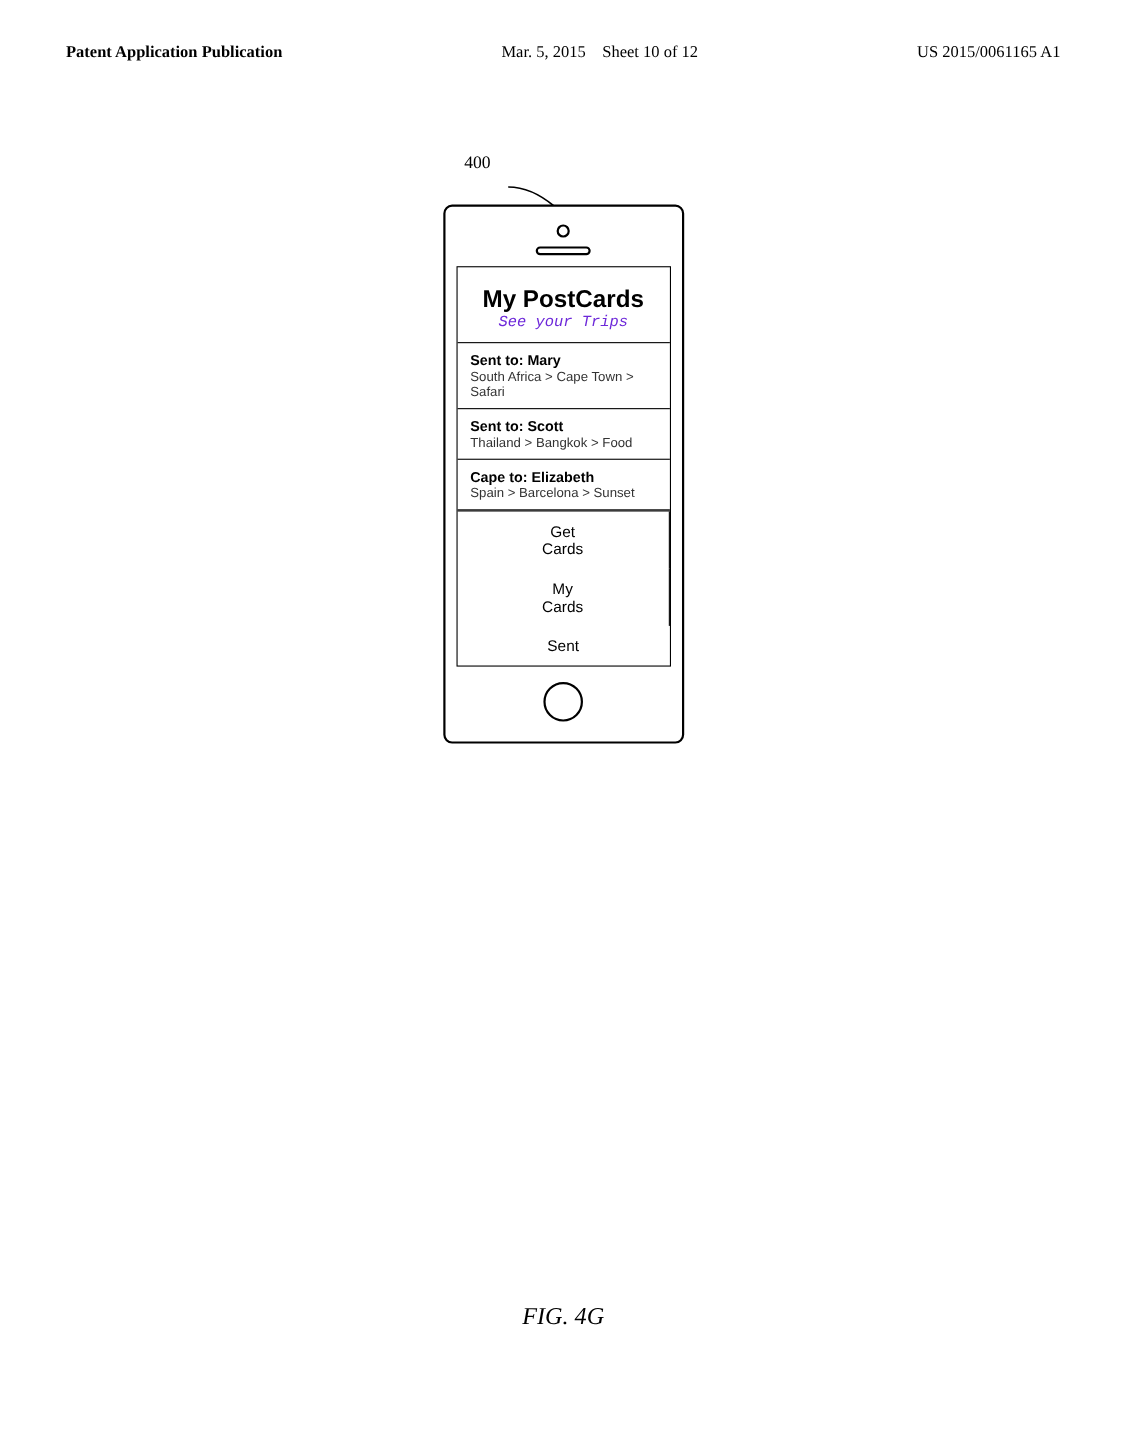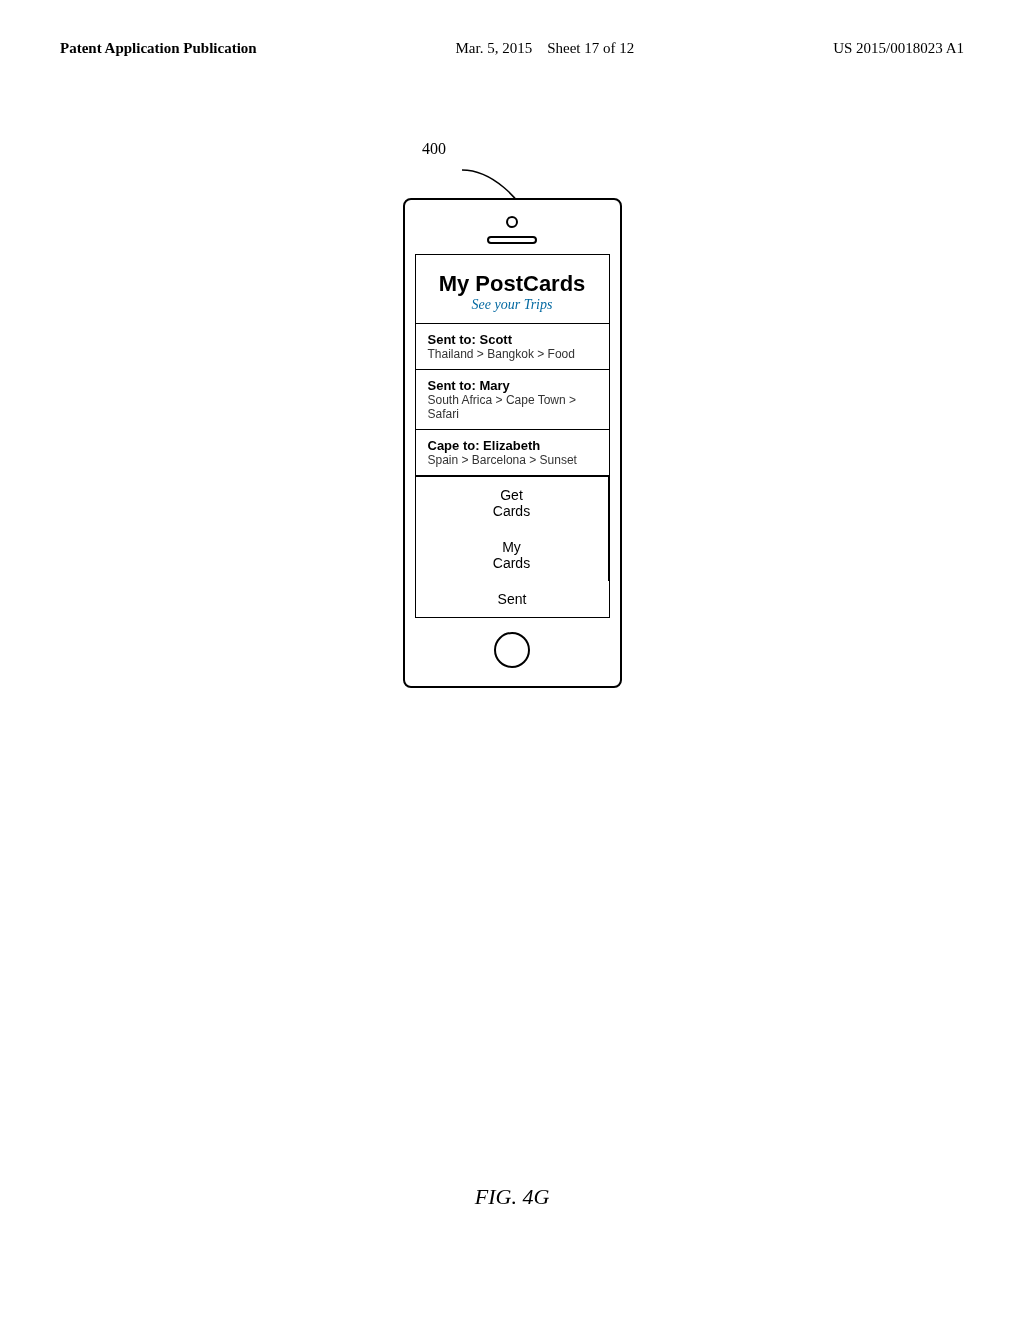--- a/index.html
+++ b/index.html
@@ -75,21 +75,21 @@
     }
 
     
     .phone {
       width: 219px;
       border: 2px solid #000;
       border-radius: 8px;
       background: #fff;
       position: relative;
       padding: 0;
-      margin-top: 40px;
+      margin-top: 28px;
     }
 
     
     .phone-top {
       display: flex;
       flex-direction: column;
       align-items: center;
       padding: 16px 0 10px 0;
       border-bottom: none;
     }
@@ -124,22 +124,22 @@
 
     .app-title {
       font-size: 22px;
       font-weight: bold;
       font-family: Arial, sans-serif;
     }
 
     .app-subtitle {
       font-size: 14px;
       font-style: italic;
-      font-family: Liberation Serif, serif;
-      color: #0369a1;
+      font-family: Liberation Mono, monospace;
+      color: #6d28d9;
     }
 
     
     .list-item {
       padding: 8px 12px;
       border-bottom: 1.5px solid #000;
     }
 
     .list-item-name {
       font-weight: bold;
@@ -187,23 +187,23 @@
       border-radius: 50%;
     }
   </style>
 </head>
 <body>
 
 <div class="patent-header">
   <span class="patent-header-left">Patent Application Publication</span>
   <span class="patent-header-center">
     <span>Mar. 5, 2015</span>&nbsp;&nbsp;&nbsp;
-    <span>Sheet 17 of 12</span>
+    <span>Sheet 10 of 12</span>
   </span>
-  <span class="patent-header-right">US 2015/0018023 A1</span>
+  <span class="patent-header-right">US 2015/0061165 A1</span>
 </div>
 
 <div class="diagram-container">
 
   <div style="position:relative; width:260px; margin-bottom:0;">
     <span class="ref-number">400</span>
     <svg class="arrow-svg" viewBox="0 0 120 70">
       <path d="M 30 10 C 60 10, 90 40, 95 60" stroke="#000" stroke-width="1.5" fill="none"></path>
       <polygon points="90,62 95,60 98,55" fill="#000"></polygon>
     </svg>
@@ -217,26 +217,26 @@
     </div>
 
     <div class="phone-screen">
 
       <div class="app-header">
         <div class="app-title">My PostCards</div>
         <div class="app-subtitle">See your Trips</div>
       </div>
 
       <div class="list-item">
+        <div class="list-item-name">Sent to: Mary</div>
+        <div class="list-item-path">South Africa &gt; Cape Town &gt; Safari</div>
+      </div>
+      <div class="list-item">
         <div class="list-item-name">Sent to: Scott</div>
         <div class="list-item-path">Thailand &gt; Bangkok &gt; Food</div>
-      </div>
-      <div class="list-item">
-        <div class="list-item-name">Sent to: Mary</div>
-        <div class="list-item-path">South Africa &gt; Cape Town &gt; Safari</div>
       </div>
       <div class="list-item">
         <div class="list-item-name">Cape to: Elizabeth</div>
         <div class="list-item-path">Spain &gt; Barcelona &gt; Sunset</div>
       </div>
 
       <div class="tab-bar">
         <div class="tab-item">Get<br>Cards</div>
         <div class="tab-item">My<br>Cards</div>
         <div class="tab-item">Sent</div>

